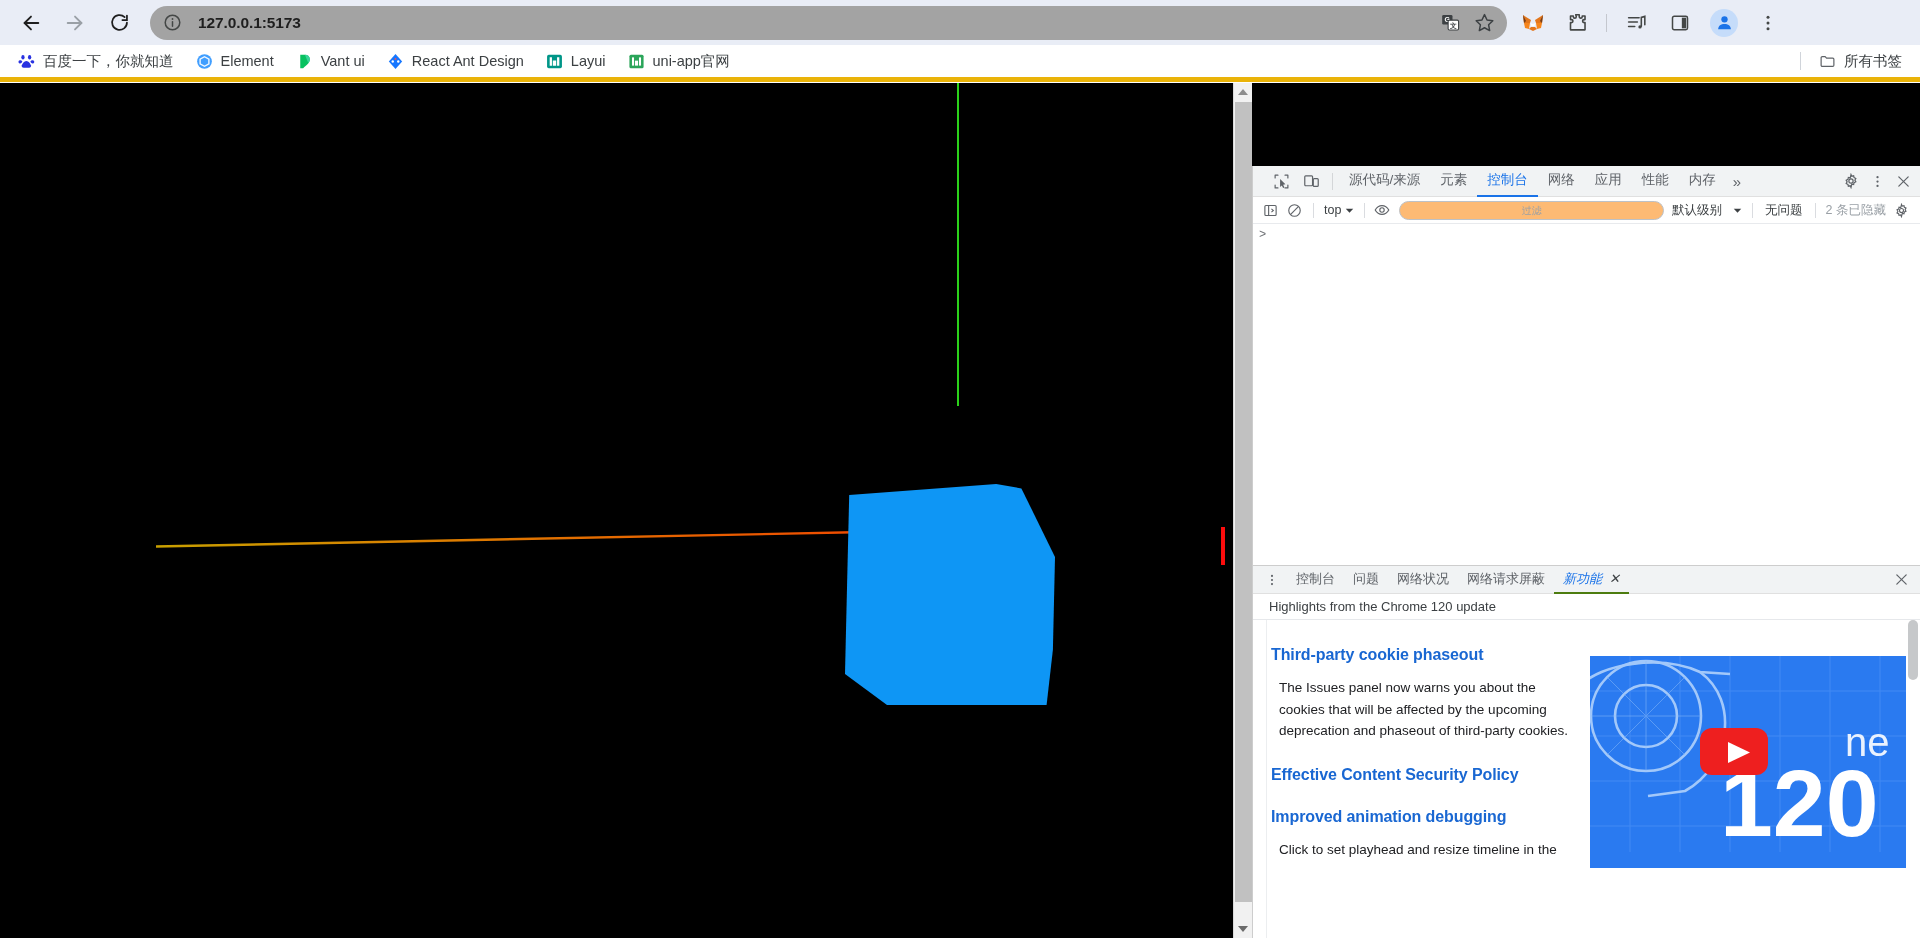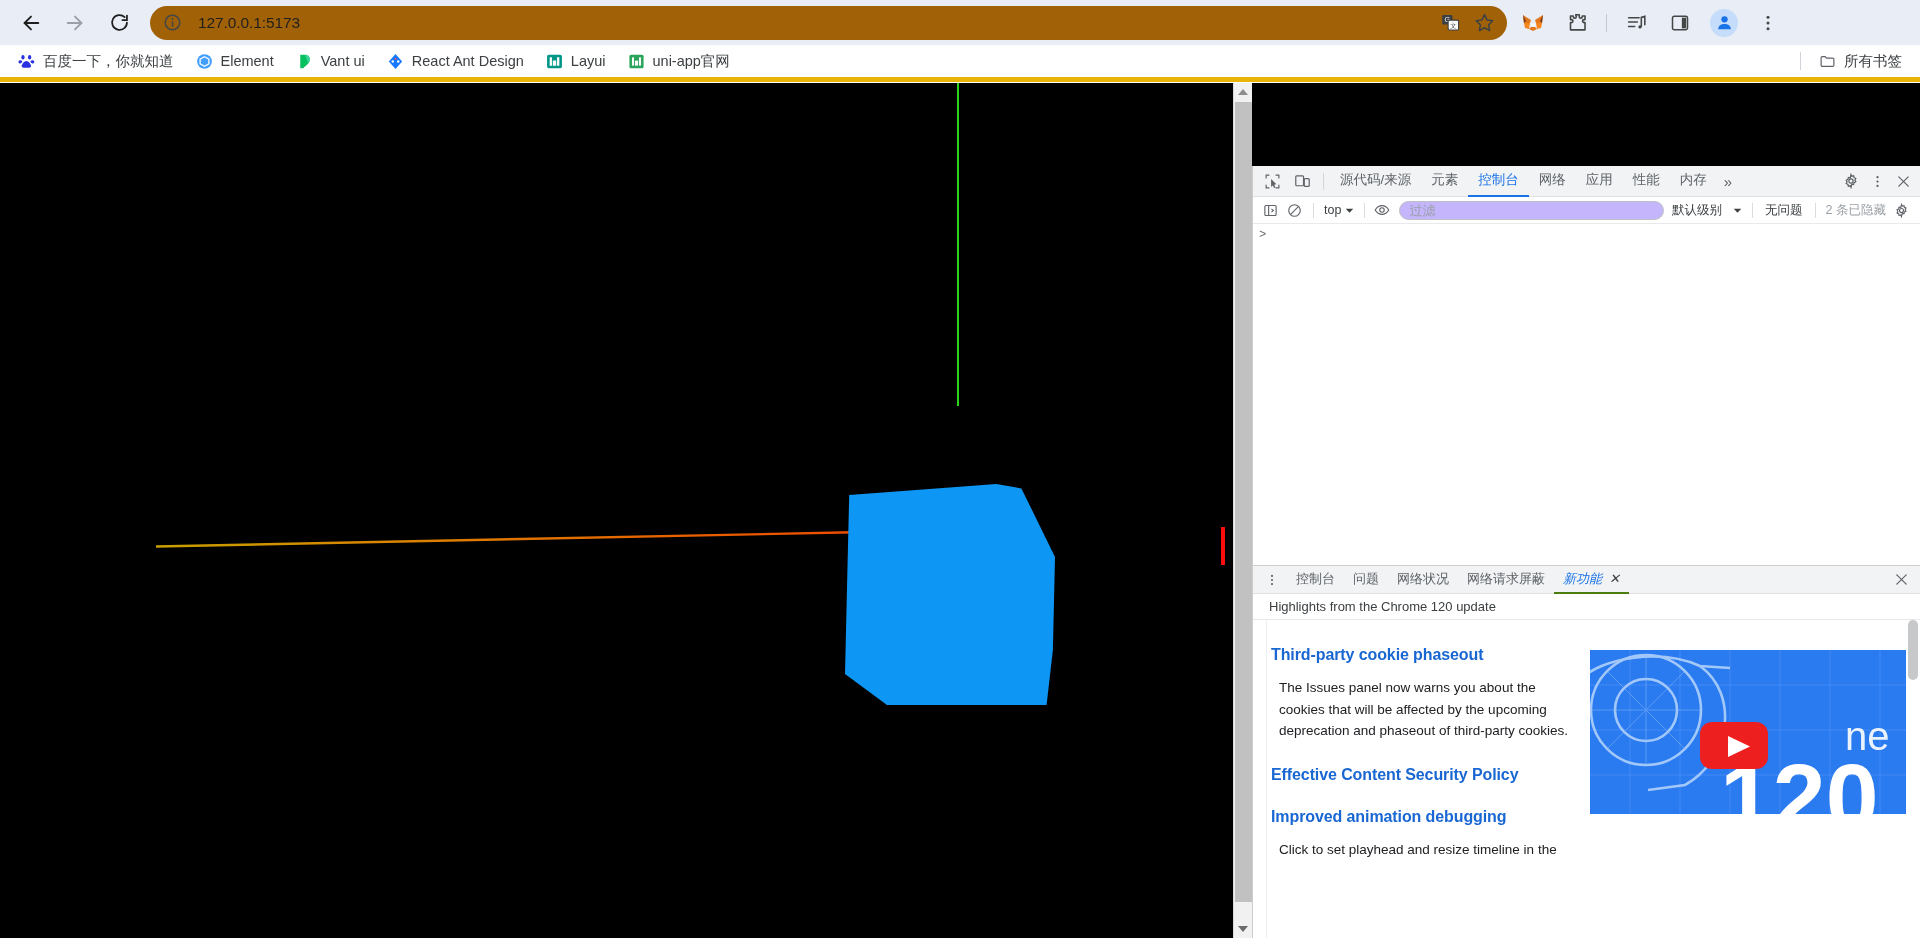--- a/index.html
+++ b/index.html
@@ -25,24 +25,25 @@
   }
   .nav-btn:first-child { margin-left: 12px; }
   .nav-btn svg { display: block; }
   .nav-btn.disabled { color: #9aa0a6; }
 
   #omnibox {
     flex: 0 0 auto;
     width: 1357px;
     height: 34px;
     margin-left: 12px;
-    background: #a16207;
+    background: #a3a3a3;
     border-radius: 17px;
     display: flex; align-items: center;
     padding: 0 8px 0 4px;
+    font-weight: bold;
   }
   #site-info-btn {
     width: 28px; height: 28px; margin-left: 4px;
     display: flex; align-items: center; justify-content: center;
     border-radius: 50%;
     color: #444746;
   }
   #url-text {
     margin-left: 12px;
     font-size: 15.5px;
@@ -174,21 +175,21 @@
     background: #ffffff;
     border-left: 1px solid #cdcdcd;
     display: flex; flex-direction: column;
     font-size: 13.5px; color: #202124;
   }
   #dt-tabbar {
     height: 31px; min-height: 31px;
     background: #f1f3f4;
     border-bottom: 1px solid #e0e0e0;
     display: flex; align-items: center;
-    padding-left: 4px;
+    padding-left: 13px;
   }
   .dt-tool-icon {
     width: 28px; height: 26px;
     display: flex; align-items: center; justify-content: center;
     color: #5f6368; margin: 0 1px;
   }
   .dt-vsep { width: 1px; height: 17px; background: #d4d6d8; margin: 0 6px; }
   .dt-tab {
     height: 31px; padding: 0 10px;
     display: flex; align-items: center;
@@ -228,28 +229,29 @@
   #ctx-select {
     display: flex; align-items: center; gap: 4px;
     font-size: 12.5px; color: #3c4043;
     padding: 0 4px; height: 20px;
   }
   #filter-input {
     flex: 1 1 auto;
     height: 19px;
     border: 1px solid #bdc1c6;
     border-radius: 10px;
-    background: #c4b5fd;
-    font-size: 13px;
+    background: #fdba74;
+    font-size: 10px;
     color: #5f6368;
     padding: 0 9px;
     margin: 0 4px;
     font-family: "Liberation Sans", sans-serif;
     outline: none;
     min-width: 20px;
+    text-align: center;
   }
   #filter-input::placeholder { color: #9aa0a6; }
   #level-select {
     display: flex; align-items: center; gap: 11px;
     font-size: 12.5px; color: #3c4043; padding: 0 4px;
     white-space: nowrap;
   }
   #issues-link {
     font-size: 12.5px; color: #3c4043; padding: 0 6px; white-space: nowrap;
   }
@@ -329,22 +331,22 @@
   .wn-title.second { margin-top: 24px; }
   .wn-body {
     font-size: 13.5px;
     color: #202124;
     line-height: 21.5px;
     margin: 8px;
     max-width: 295px;
   }
   #wn-image {
     position: absolute;
-    left: 337px; top: 30px;
-    width: 320px; height: 164px;
+    left: 337px; top: 36px;
+    width: 320px; height: 212px;
     background: #2a7af0;
     overflow: hidden;
   }
   #wn-image svg { display: block; }
   #wn-scrollbar {
     position: absolute; right: 0; top: 0; width: 14px; height: 100%;
     background: #fff;
   }
   #wn-scrollbar .wn-sb-thumb {
     position: absolute; left: 2px; top: 0; width: 10px; height: 60px;

